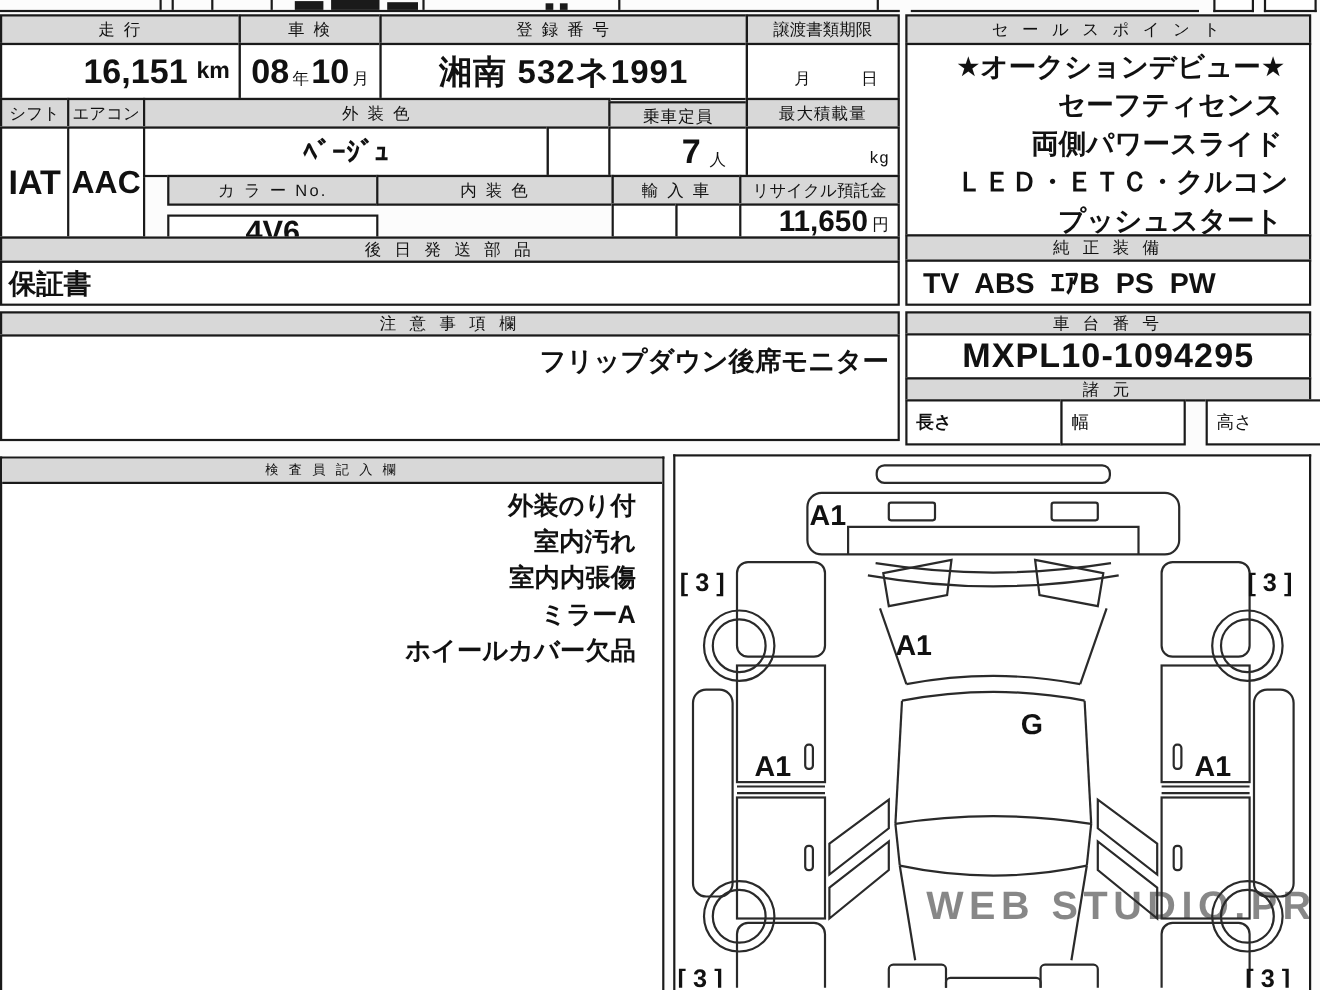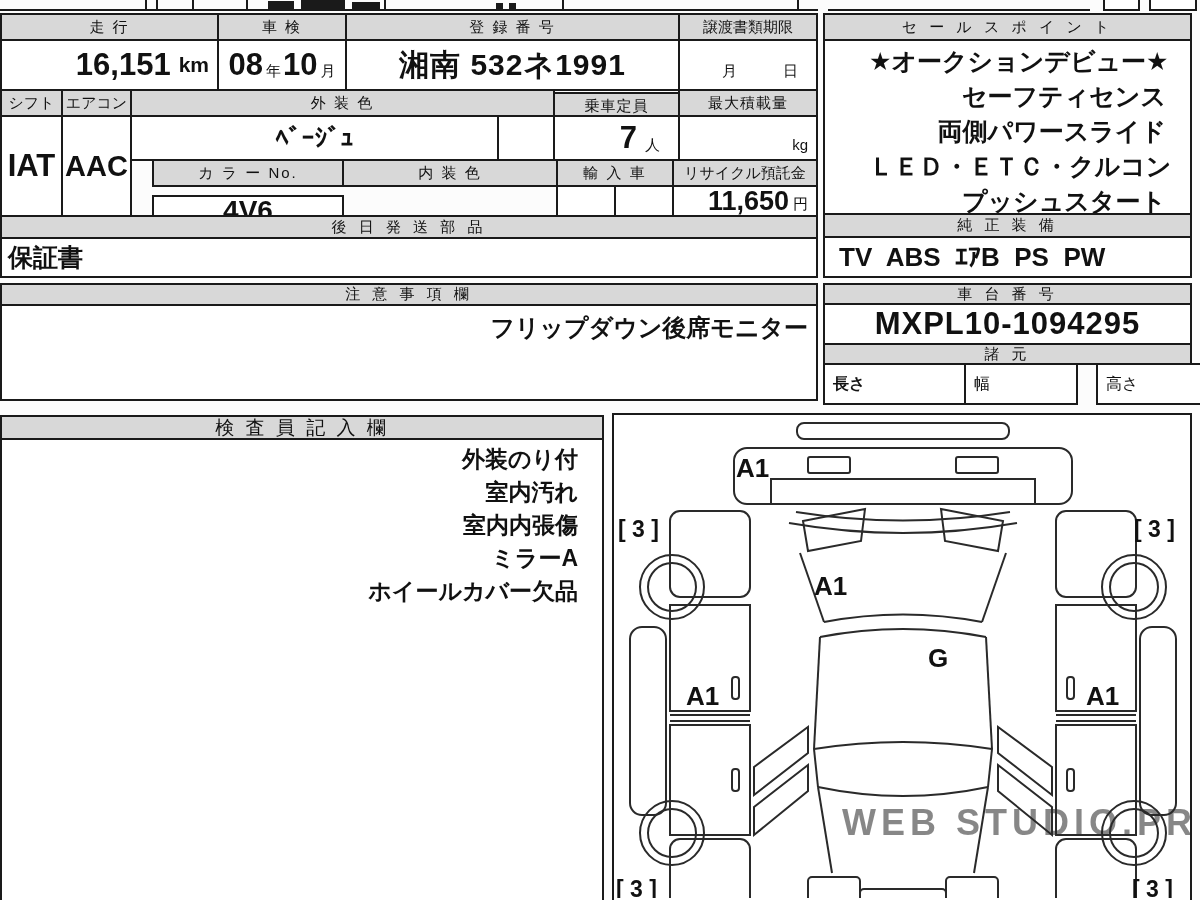--- a/index.html
+++ b/index.html
@@ -21,21 +21,21 @@
   .center{justify-content:center;}
   .right{justify-content:flex-end;}
   .big{font-size:31px;letter-spacing:0px;}
   .mid{font-size:26px;}
   .unit{font-size:15px;font-weight:normal;margin-left:6px;}
   .unitb{font-size:21px;font-weight:bold;margin-left:8px;}
   .frag{position:absolute;background:var(--bd);}
   .minibox{position:absolute;box-sizing:border-box;border:2px solid var(--bd);border-top:none;background:#fff;}
   .panel{position:absolute;box-sizing:border-box;border:2px solid var(--bd);border-bottom:none;background:#fff;}
   .panel-hdr{box-sizing:border-box;border-bottom:2px solid var(--bd);background:var(--hbg);
-             display:flex;align-items:center;justify-content:center;font-size:19px;letter-spacing:3px;height:23px;}
+             display:flex;align-items:center;justify-content:center;font-size:12px;letter-spacing:3px;height:23px;}
   .lines{padding:3px 24px;margin-left:20px;}
   .lines div{font-weight:bold;}
   .sales-lines div{font-size:25px;line-height:35px;white-space:nowrap;}
   .insp-lines div{font-size:23px;line-height:33px;}
   .note-line{font-size:24px;font-weight:bold;padding:6px 8px;}
   svg text{font-family:"Liberation Sans","DejaVu Sans",sans-serif;font-weight:bold;fill:#111;}
 </style>
 </head>
 <body>
 
@@ -87,21 +87,21 @@
 
   <div class="cell val center big" style="left:0;top:115px;width:63px;height:102px;">IAT</div>
   <div class="cell val center" style="left:61px;top:115px;width:71px;height:102px;font-size:29px;">AAC</div>
 
   <div class="cell val center mid" style="left:130px;top:115px;width:369px;height:46px;">ﾍﾞｰｼﾞｭ</div>
   <div class="cell" style="left:497px;top:115px;width:58px;height:46px;"></div>
   <div class="cell val right" style="left:553px;top:115px;width:127px;height:46px;padding-right:18px;">
     <span class="big">7</span>
     <span class="unit" style="margin:14px 0 0 8px;">人</span>
   </div>
-  <div class="cell val" style="left:678px;top:115px;width:140px;height:46px;justify-content:flex-end;align-items:flex-end;padding:0 8px 6px 0;">
+  <div class="cell val" style="left:678px;top:115px;width:140px;height:46px;justify-content:flex-end;align-items:flex-end;padding:0 8px 6px 0;font-family:Liberation Mono, monospace;">
     <span class="unit">kg</span>
   </div>
 
   <div class="cell hdr" style="left:152px;top:159px;width:192px;height:28px;">カ ラ ー No.</div>
   <div class="cell hdr" style="left:342px;top:159px;width:216px;height:28px;">内 装 色</div>
   <div class="cell hdr" style="left:556px;top:159px;width:118px;height:28px;">輸 入 車</div>
   <div class="cell hdr" style="left:672px;top:159px;width:146px;height:28px;letter-spacing:0;">リサイクル預託金</div>
 
   <div class="cell val center" style="left:152px;top:195px;width:192px;height:32px;font-size:28px;">4V6</div>
   <div class="cell val center" style="left:342px;top:185px;width:216px;height:32px;margin-top:48px;">

